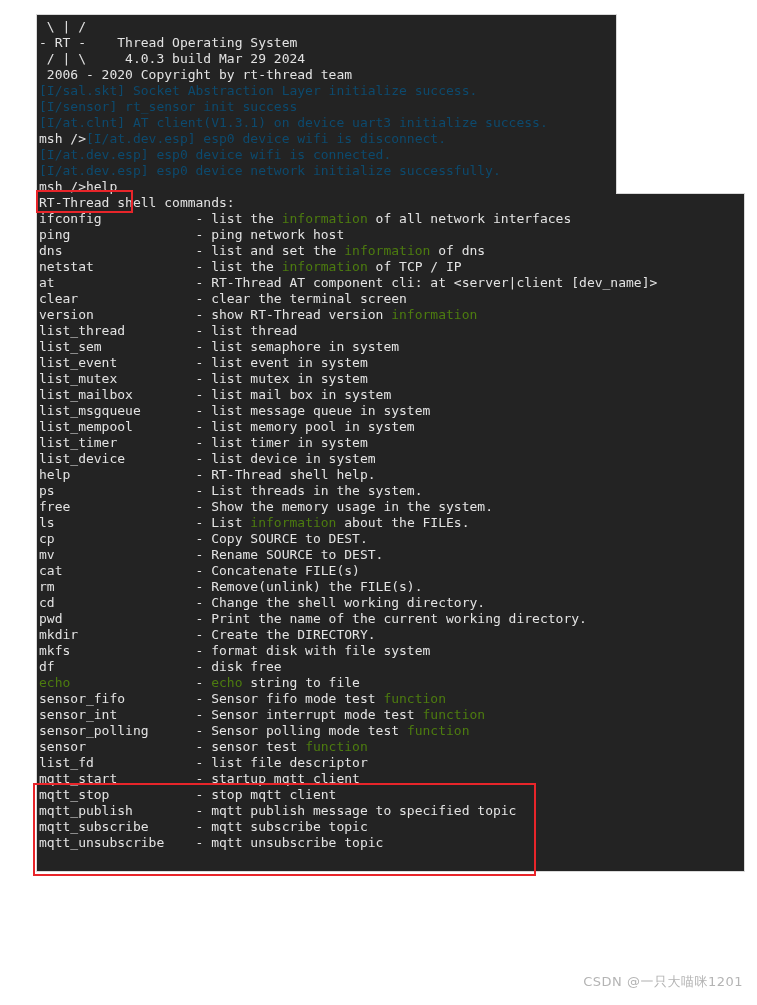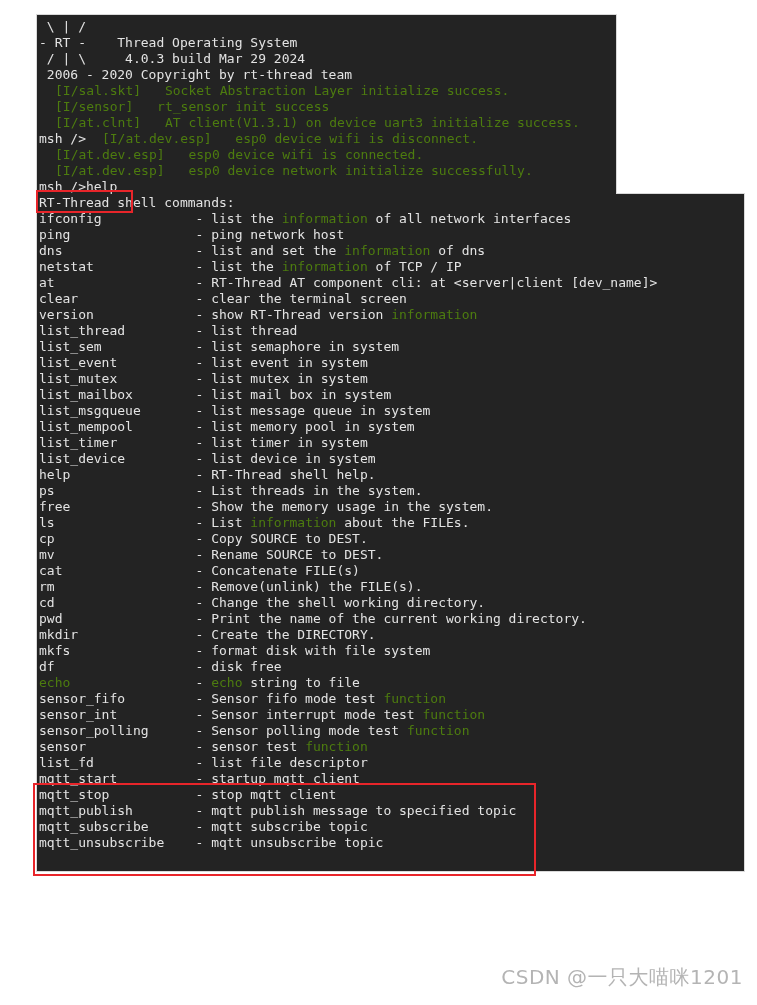--- a/index.html
+++ b/index.html
@@ -63,21 +63,21 @@
     line-height: 16px;
     color: #d6d6d6;
     white-space: pre;
     letter-spacing: 0px;
     z-index: 3;
   }
   .line {
     height: 16px;
     white-space: pre;
   }
-  .green { color: #4d7c0f; margin-left: 16px; }
+  .green { color: #0c4a6e; }
   .blue  { color: #4d7c0f; }
   .white { color: #e3e3e3; }
 
   
   .redbox {
     position: absolute;
     border: 2px solid #e8252a;
     box-sizing: border-box;
     z-index: 5;
     pointer-events: none;
@@ -94,21 +94,21 @@
     width: 503px;
     height: 93px;
   }
 
   
   #watermark {
     position: absolute;
     right: 14px;
     bottom: 14px;
     font-family: "DejaVu Sans", sans-serif;
-    font-size: 20px;
+    font-size: 13px;
     color: #b4b4b4;
     letter-spacing: 0.5px;
     white-space: pre;
     text-align: center;
   }
 </style>
 </head>
 <body>
 
 <div id="terminal-window">

